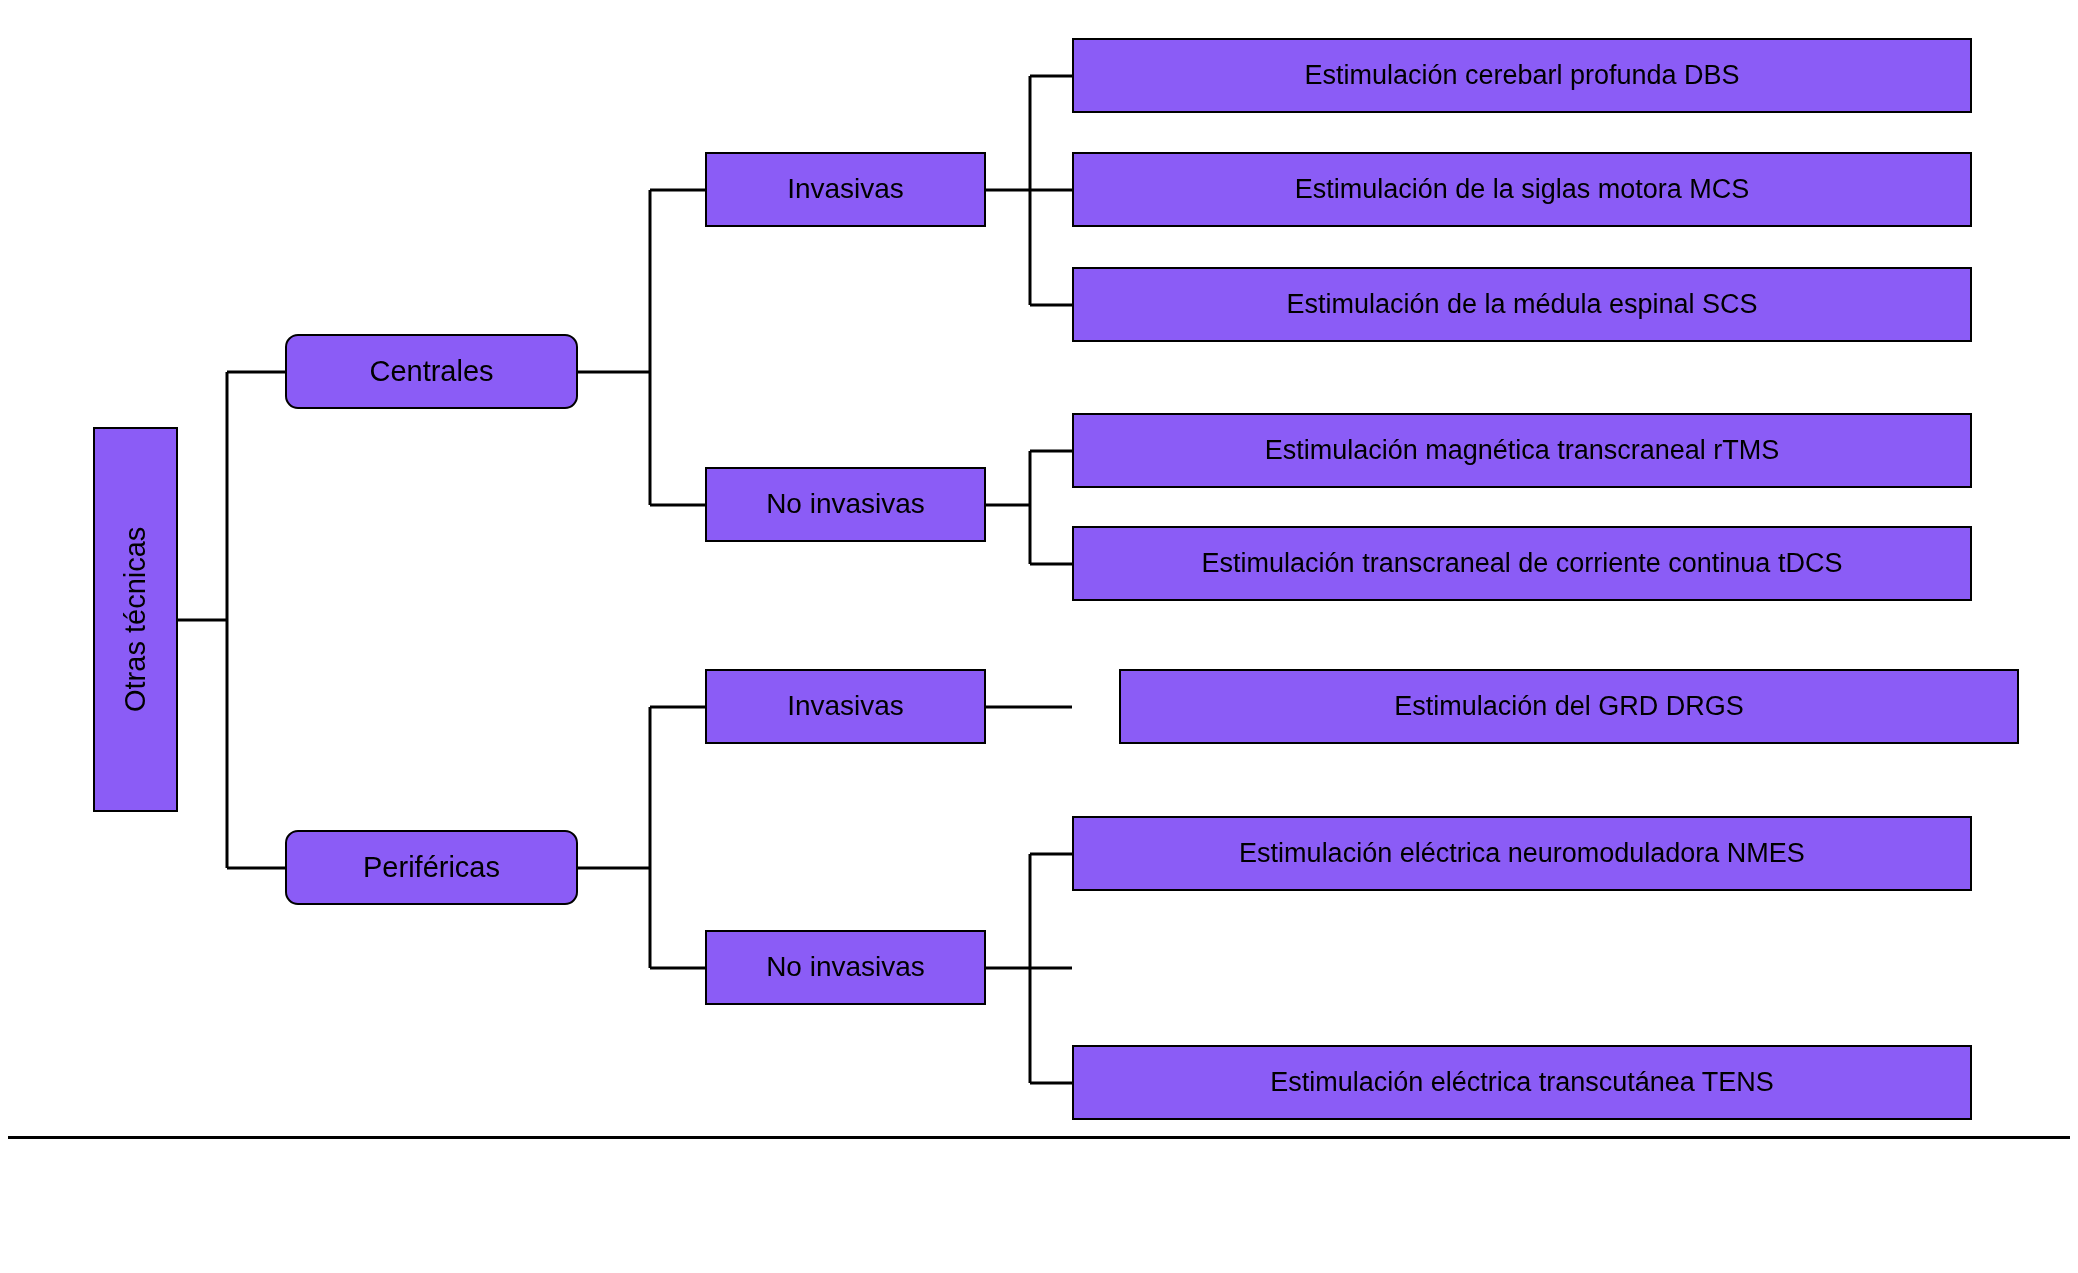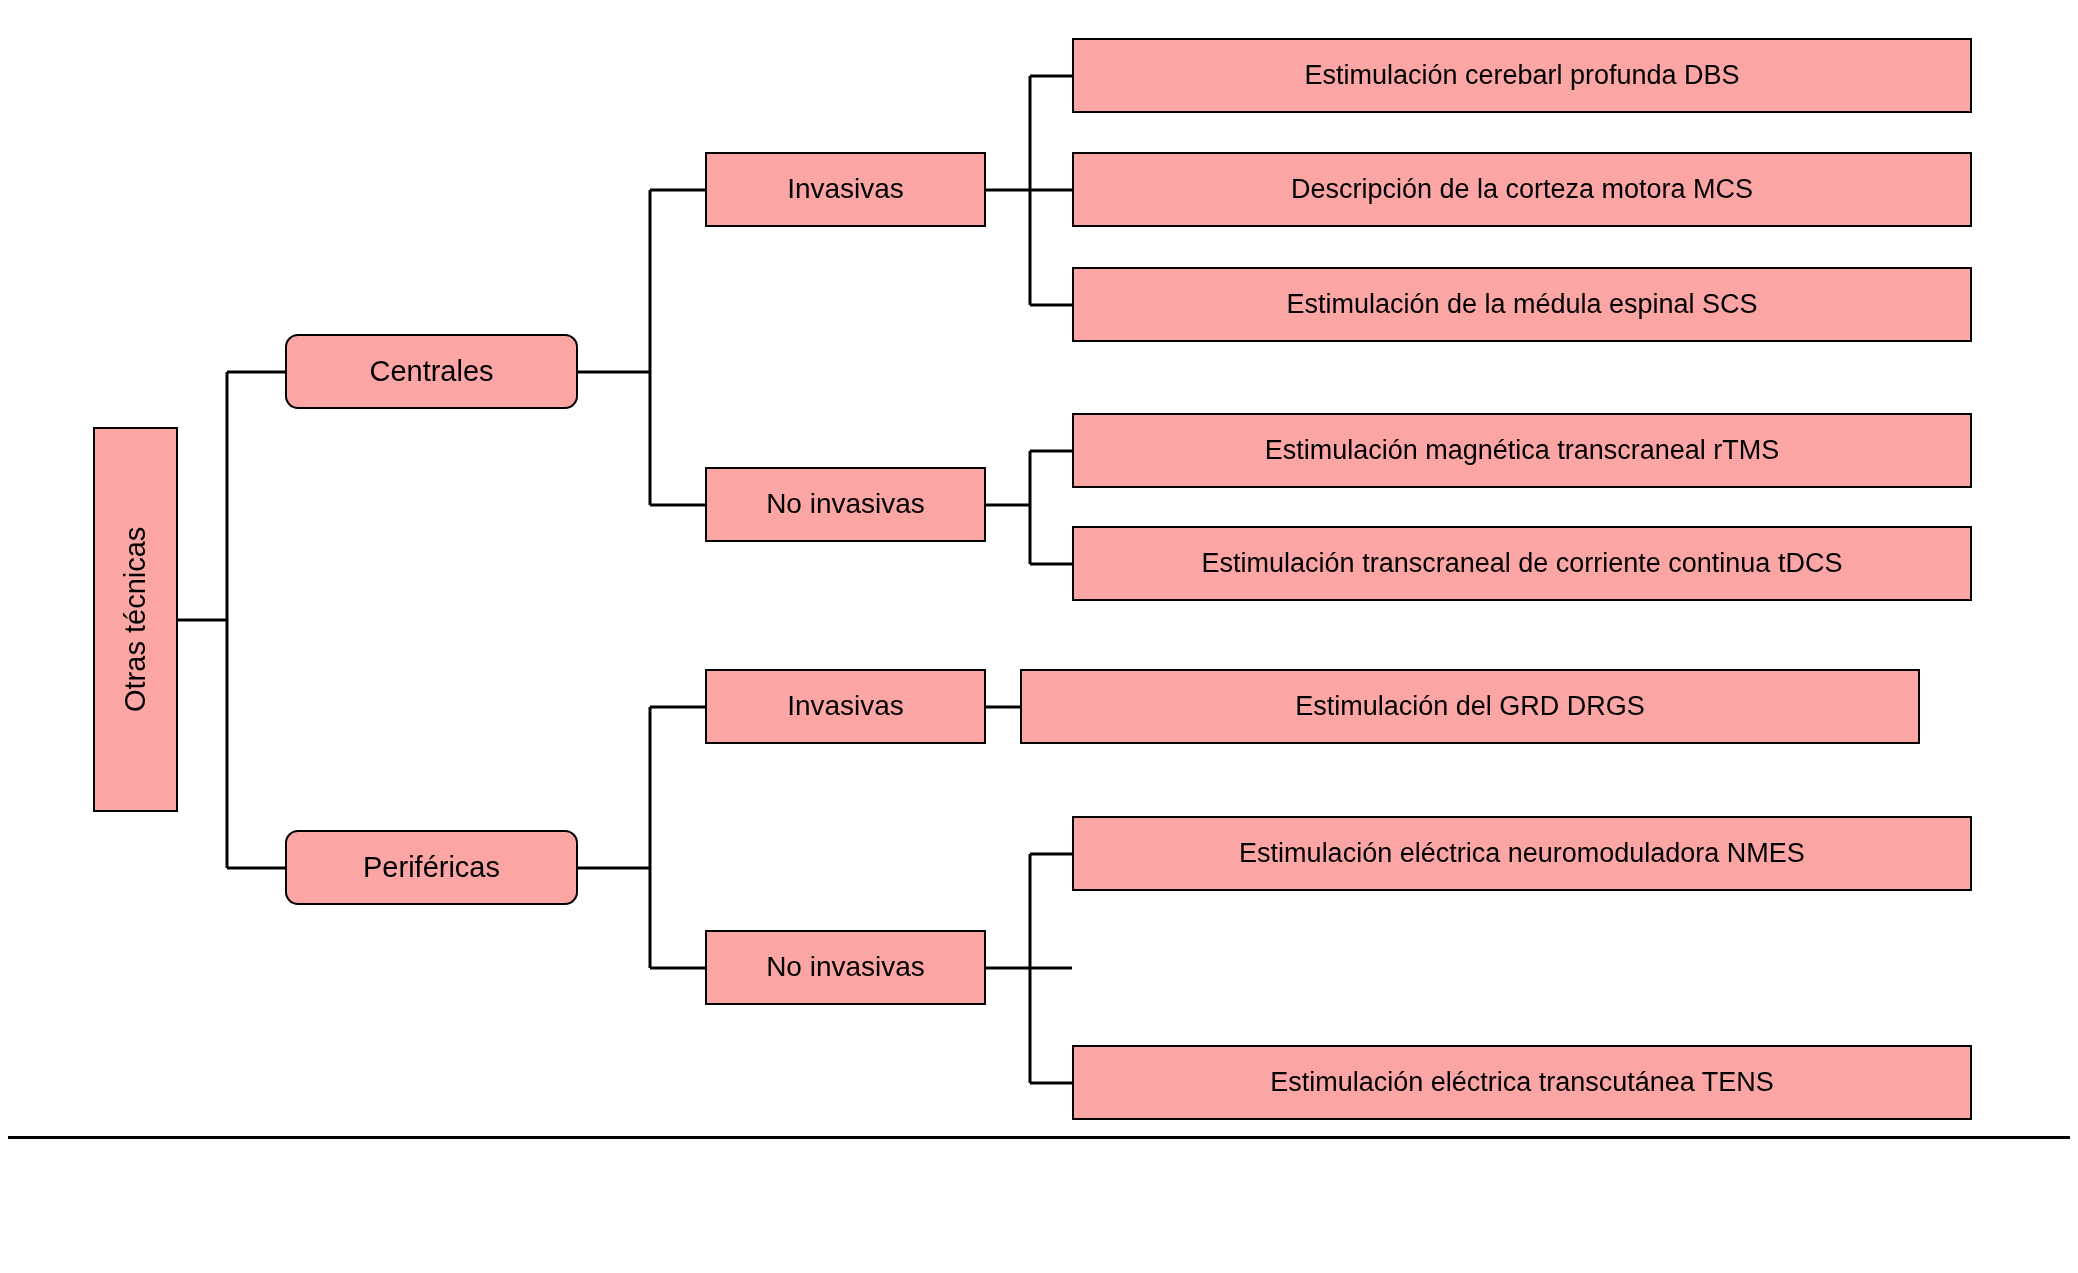--- a/index.html
+++ b/index.html
@@ -32,21 +32,21 @@
     left: 0;
     top: 0;
     width: 2078px;
     height: 1135px;
     pointer-events: none;
   }
   .node {
     position: absolute;
     box-sizing: border-box;
     border: 2px solid #000000;
-    background: #fca5a5;
+    background: #8b5cf6;
     display: flex;
     align-items: center;
     justify-content: center;
     text-align: center;
     font-size: 27px;
     line-height: 1.15;
     color: #000000;
     padding: 0 8px;
   }
   .node.root {
@@ -146,29 +146,29 @@
     <div class="node level2" style="left:705px; top:152px; width:281px; height:75px;">Invasivas</div>
 
     <div class="node level2" style="left:705px; top:467px; width:281px; height:75px;">No invasivas</div>
 
     <div class="node level2" style="left:705px; top:669px; width:281px; height:75px;">Invasivas</div>
 
     <div class="node level2" style="left:705px; top:930px; width:281px; height:75px;">No invasivas</div>
 
     <div class="node leaf" style="left:1072px; top:38px; width:900px; height:75px;">Estimulación cerebarl profunda DBS</div>
 
-    <div class="node leaf" style="left:1072px; top:152px; width:900px; height:75px;">Descripción de la corteza motora MCS</div>
+    <div class="node leaf" style="left:1072px; top:152px; width:900px; height:75px;">Estimulación de la siglas motora MCS</div>
 
     <div class="node leaf" style="left:1072px; top:267px; width:900px; height:75px;">Estimulación de la médula espinal SCS</div>
 
     <div class="node leaf" style="left:1072px; top:413px; width:900px; height:75px;">Estimulación magnética transcraneal rTMS</div>
 
     <div class="node leaf" style="left:1072px; top:526px; width:900px; height:75px;">Estimulación transcraneal de corriente continua tDCS</div>
 
-    <div class="node leaf" style="left:1020px; top:669px; width:900px; height:75px;">Estimulación del GRD DRGS</div>
+    <div class="node leaf" style="left:1119px; top:669px; width:900px; height:75px;">Estimulación del GRD DRGS</div>
 
     <div class="node leaf" style="left:1072px; top:816px; width:900px; height:75px;">Estimulación eléctrica neuromoduladora NMES</div>
 
 
     <div class="node leaf" style="left:1072px; top:1045px; width:900px; height:75px;">Estimulación eléctrica transcutánea TENS</div>
 
   </div>
 
   <div id="caption-rule"></div>
 

